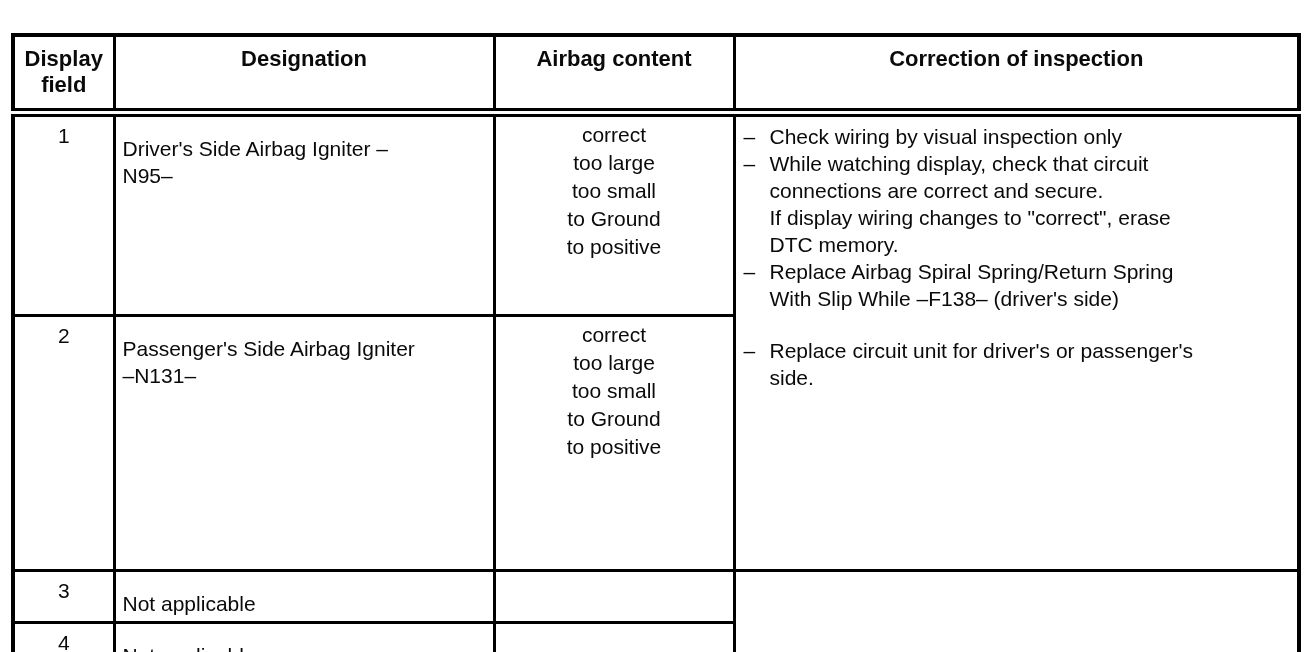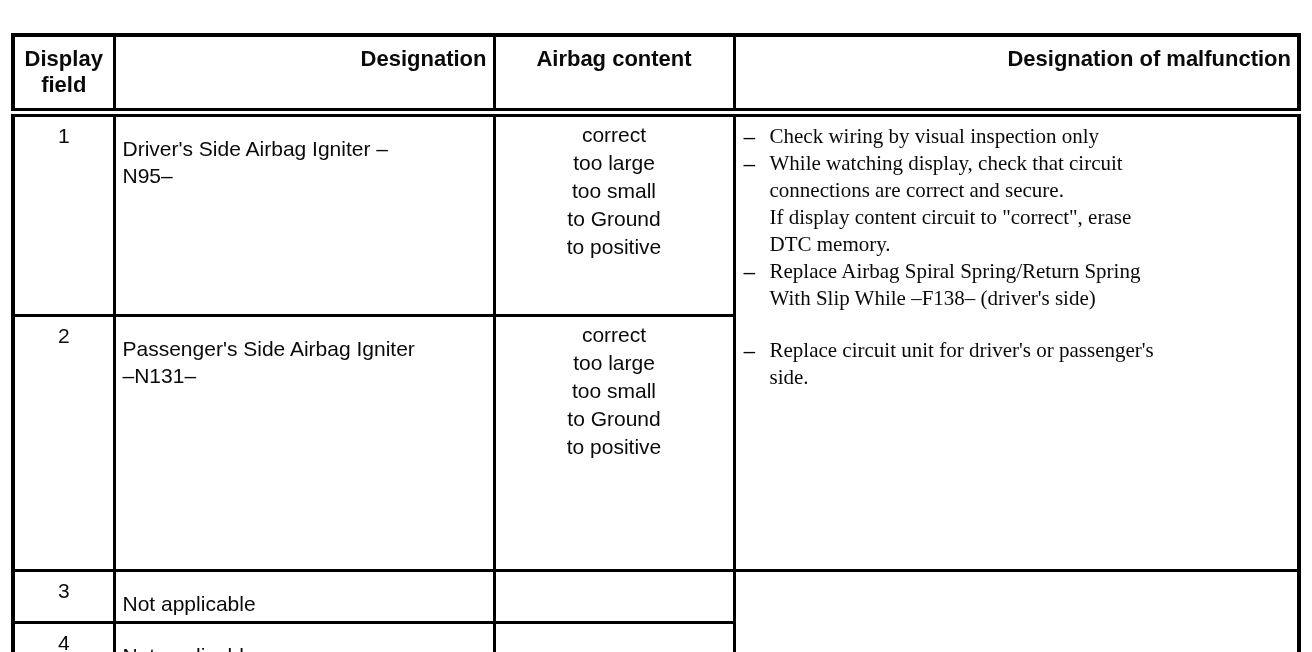--- a/index.html
+++ b/index.html
@@ -30,21 +30,21 @@
     padding: 4px 6px;
     font-size: 21px;
     line-height: 27px;
     overflow: hidden;
   }
   thead th {
     border-bottom: 9px double #000;
     font-weight: bold;
     font-size: 22px;
     line-height: 26px;
-    text-align: right;
+    text-align: center;
     padding-top: 9px;
     height: 58px;
   }
   th.center { text-align: center; }
   .ml { white-space: pre-line; }
   tr.r1 { height: 203px; }
   tr.r2 { height: 255px; }
   tr.r3 { height: 40px; }
   tr.r4 { height: 36px; }
   td.num {
@@ -63,41 +63,40 @@
     display: flex;
     align-items: flex-start;
   }
   .dash {
     flex: 0 0 26px;
     width: 26px;
   }
   .btxt {
     white-space: pre-line;
     flex: 1 1 auto;
-    font-family: Liberation Serif, serif;
   }
 </style>
 </head>
 <body>
 
 <div class="doc">
   <table class="tbl">
     <colgroup>
       <col style="width:101px">
       <col style="width:380px">
       <col style="width:240px">
       <col style="width:565px">
     </colgroup>
     <thead>
       <tr>
         <th class="center ml">Display
 field</th>
         <th>Designation</th>
         <th class="center">Airbag content</th>
-        <th>Designation of malfunction</th>
+        <th>Correction of inspection</th>
       </tr>
     </thead>
     <tbody>
       <tr class="r1">
         <td class="num">1</td>
         <td class="des ml">Driver's Side Airbag Igniter –
 N95–</td>
         <td class="dc ml">correct
 too large
 too small
@@ -106,21 +105,21 @@
         <td class="cor" rowspan="2">
           <div class="grp grp1">
             <div class="bullet">
               <span class="dash">–</span>
               <span class="btxt">Check wiring by visual inspection only</span>
             </div>
             <div class="bullet">
               <span class="dash">–</span>
               <span class="btxt">While watching display, check that circuit
 connections are correct and secure.
-If display content circuit to "correct", erase
+If display wiring changes to "correct", erase
 DTC memory.</span>
             </div>
             <div class="bullet">
               <span class="dash">–</span>
               <span class="btxt">Replace Airbag Spiral Spring/Return Spring
 With Slip While –F138– (driver's side)</span>
             </div>
           </div>
           <div class="grp">
             <div class="bullet">

